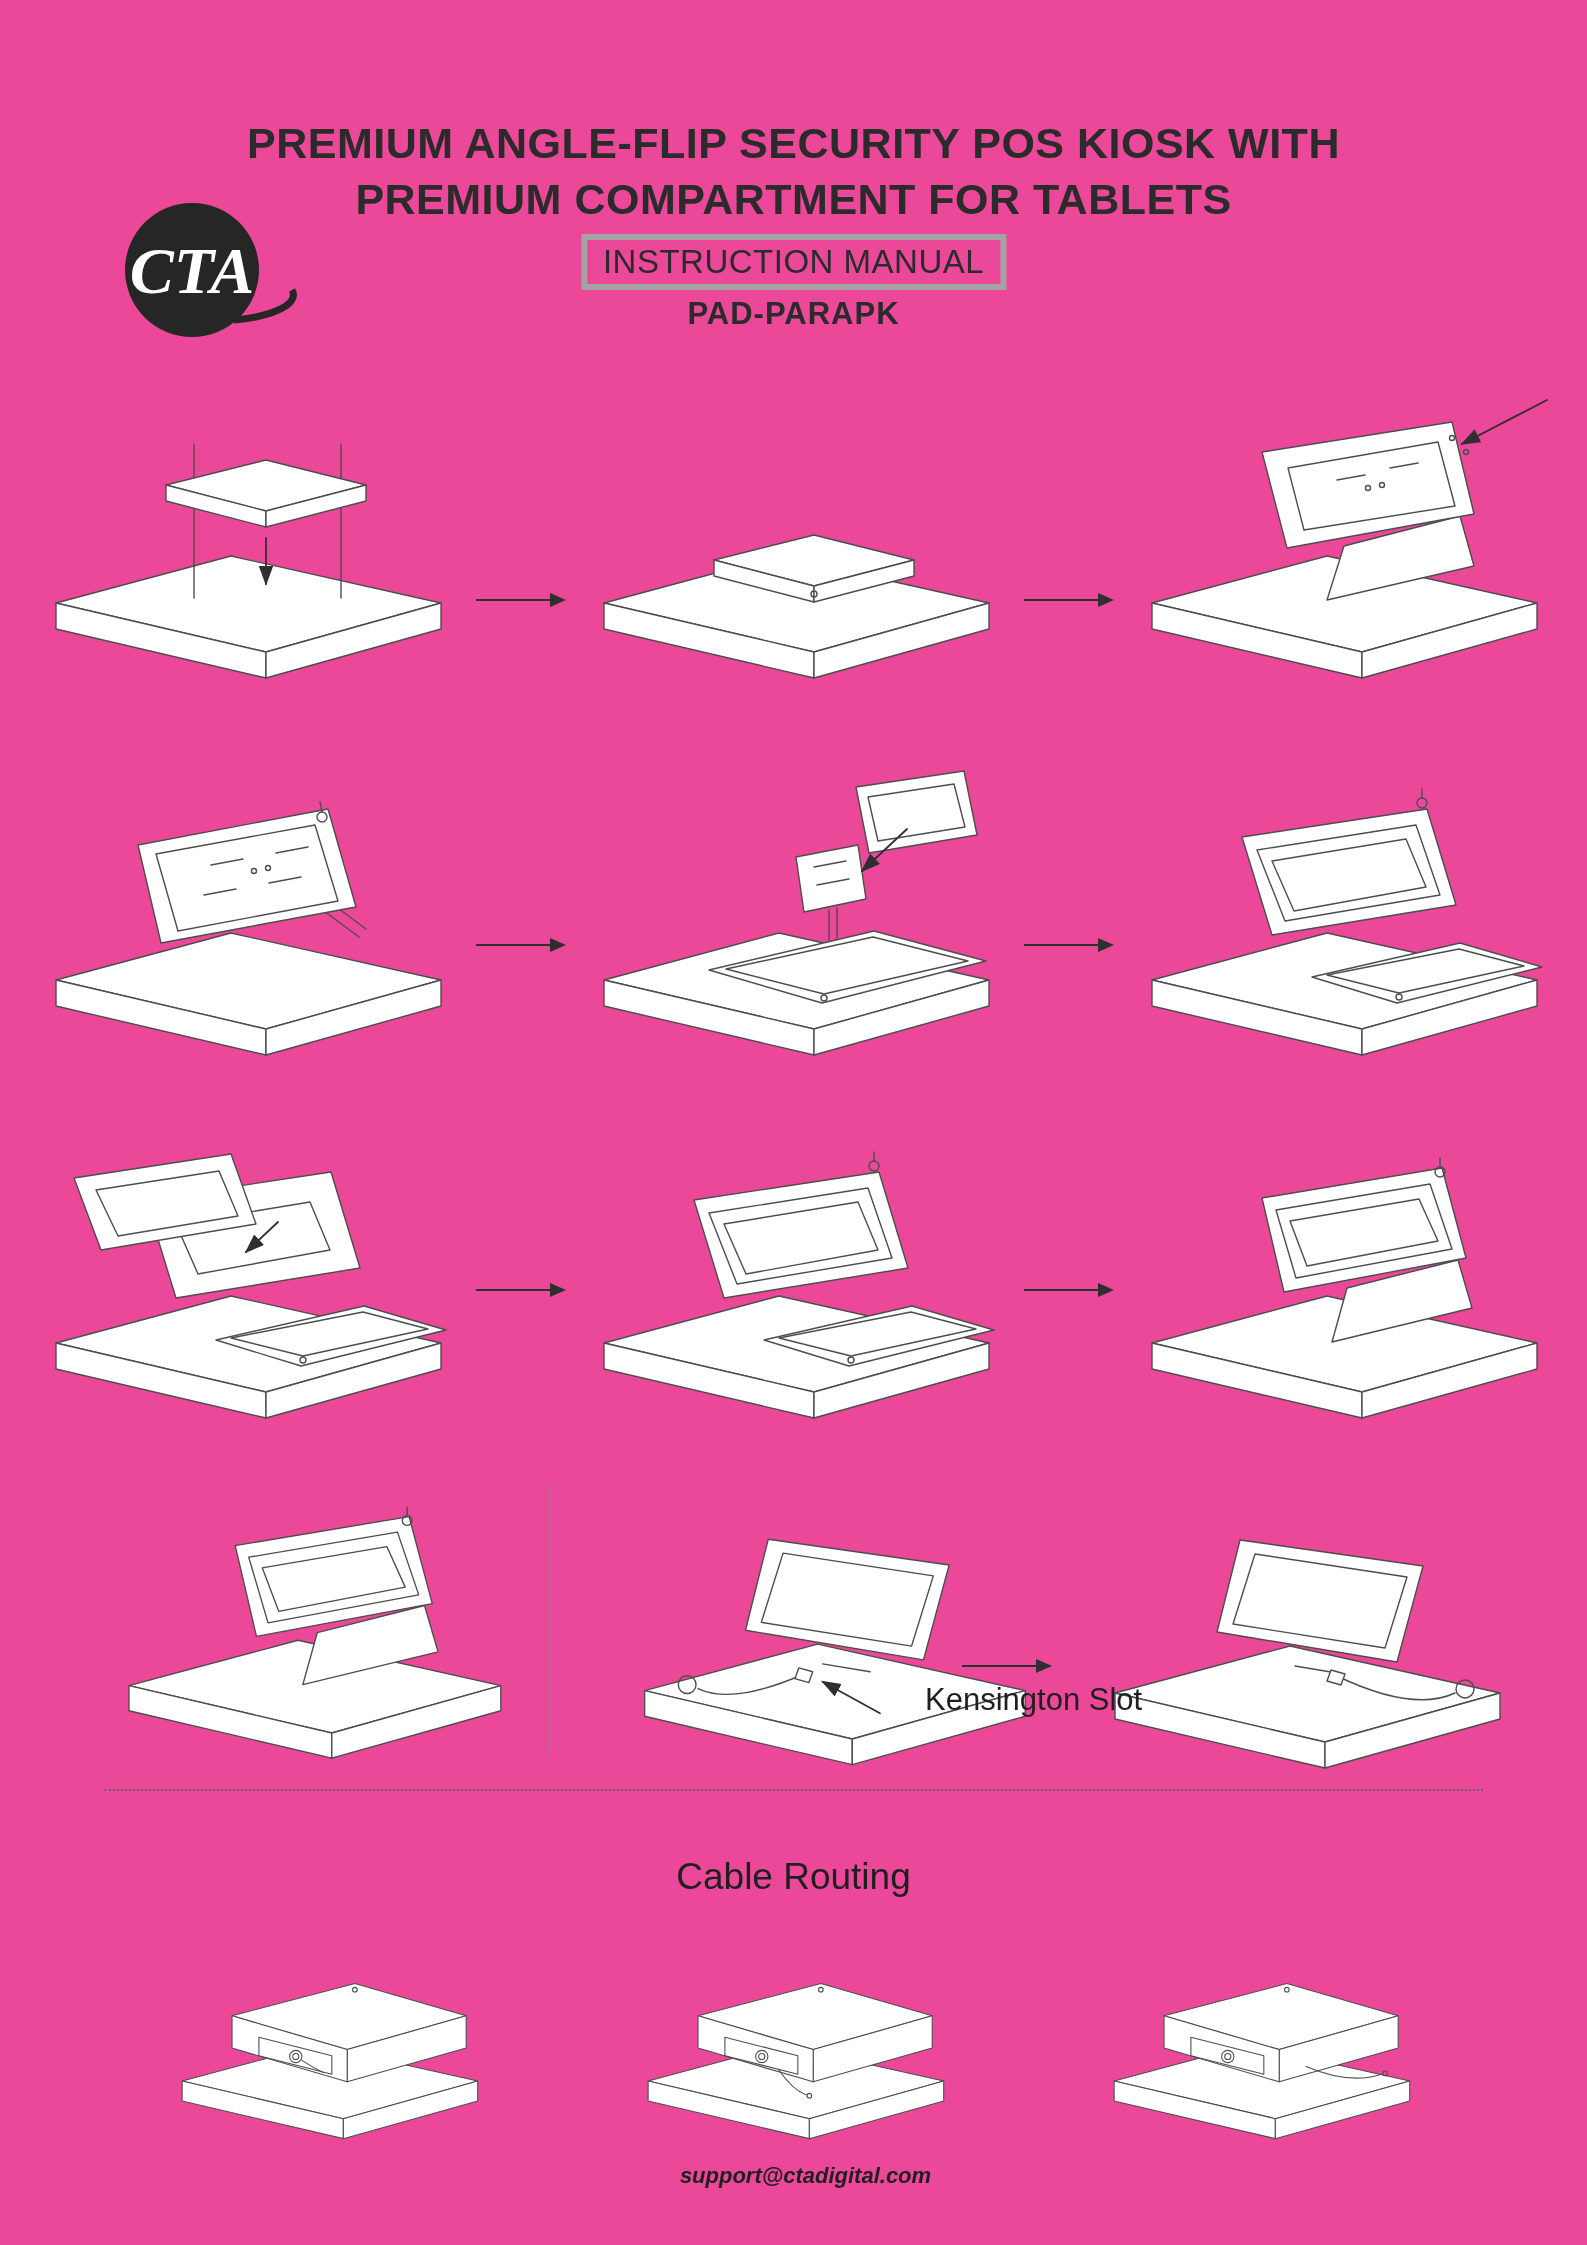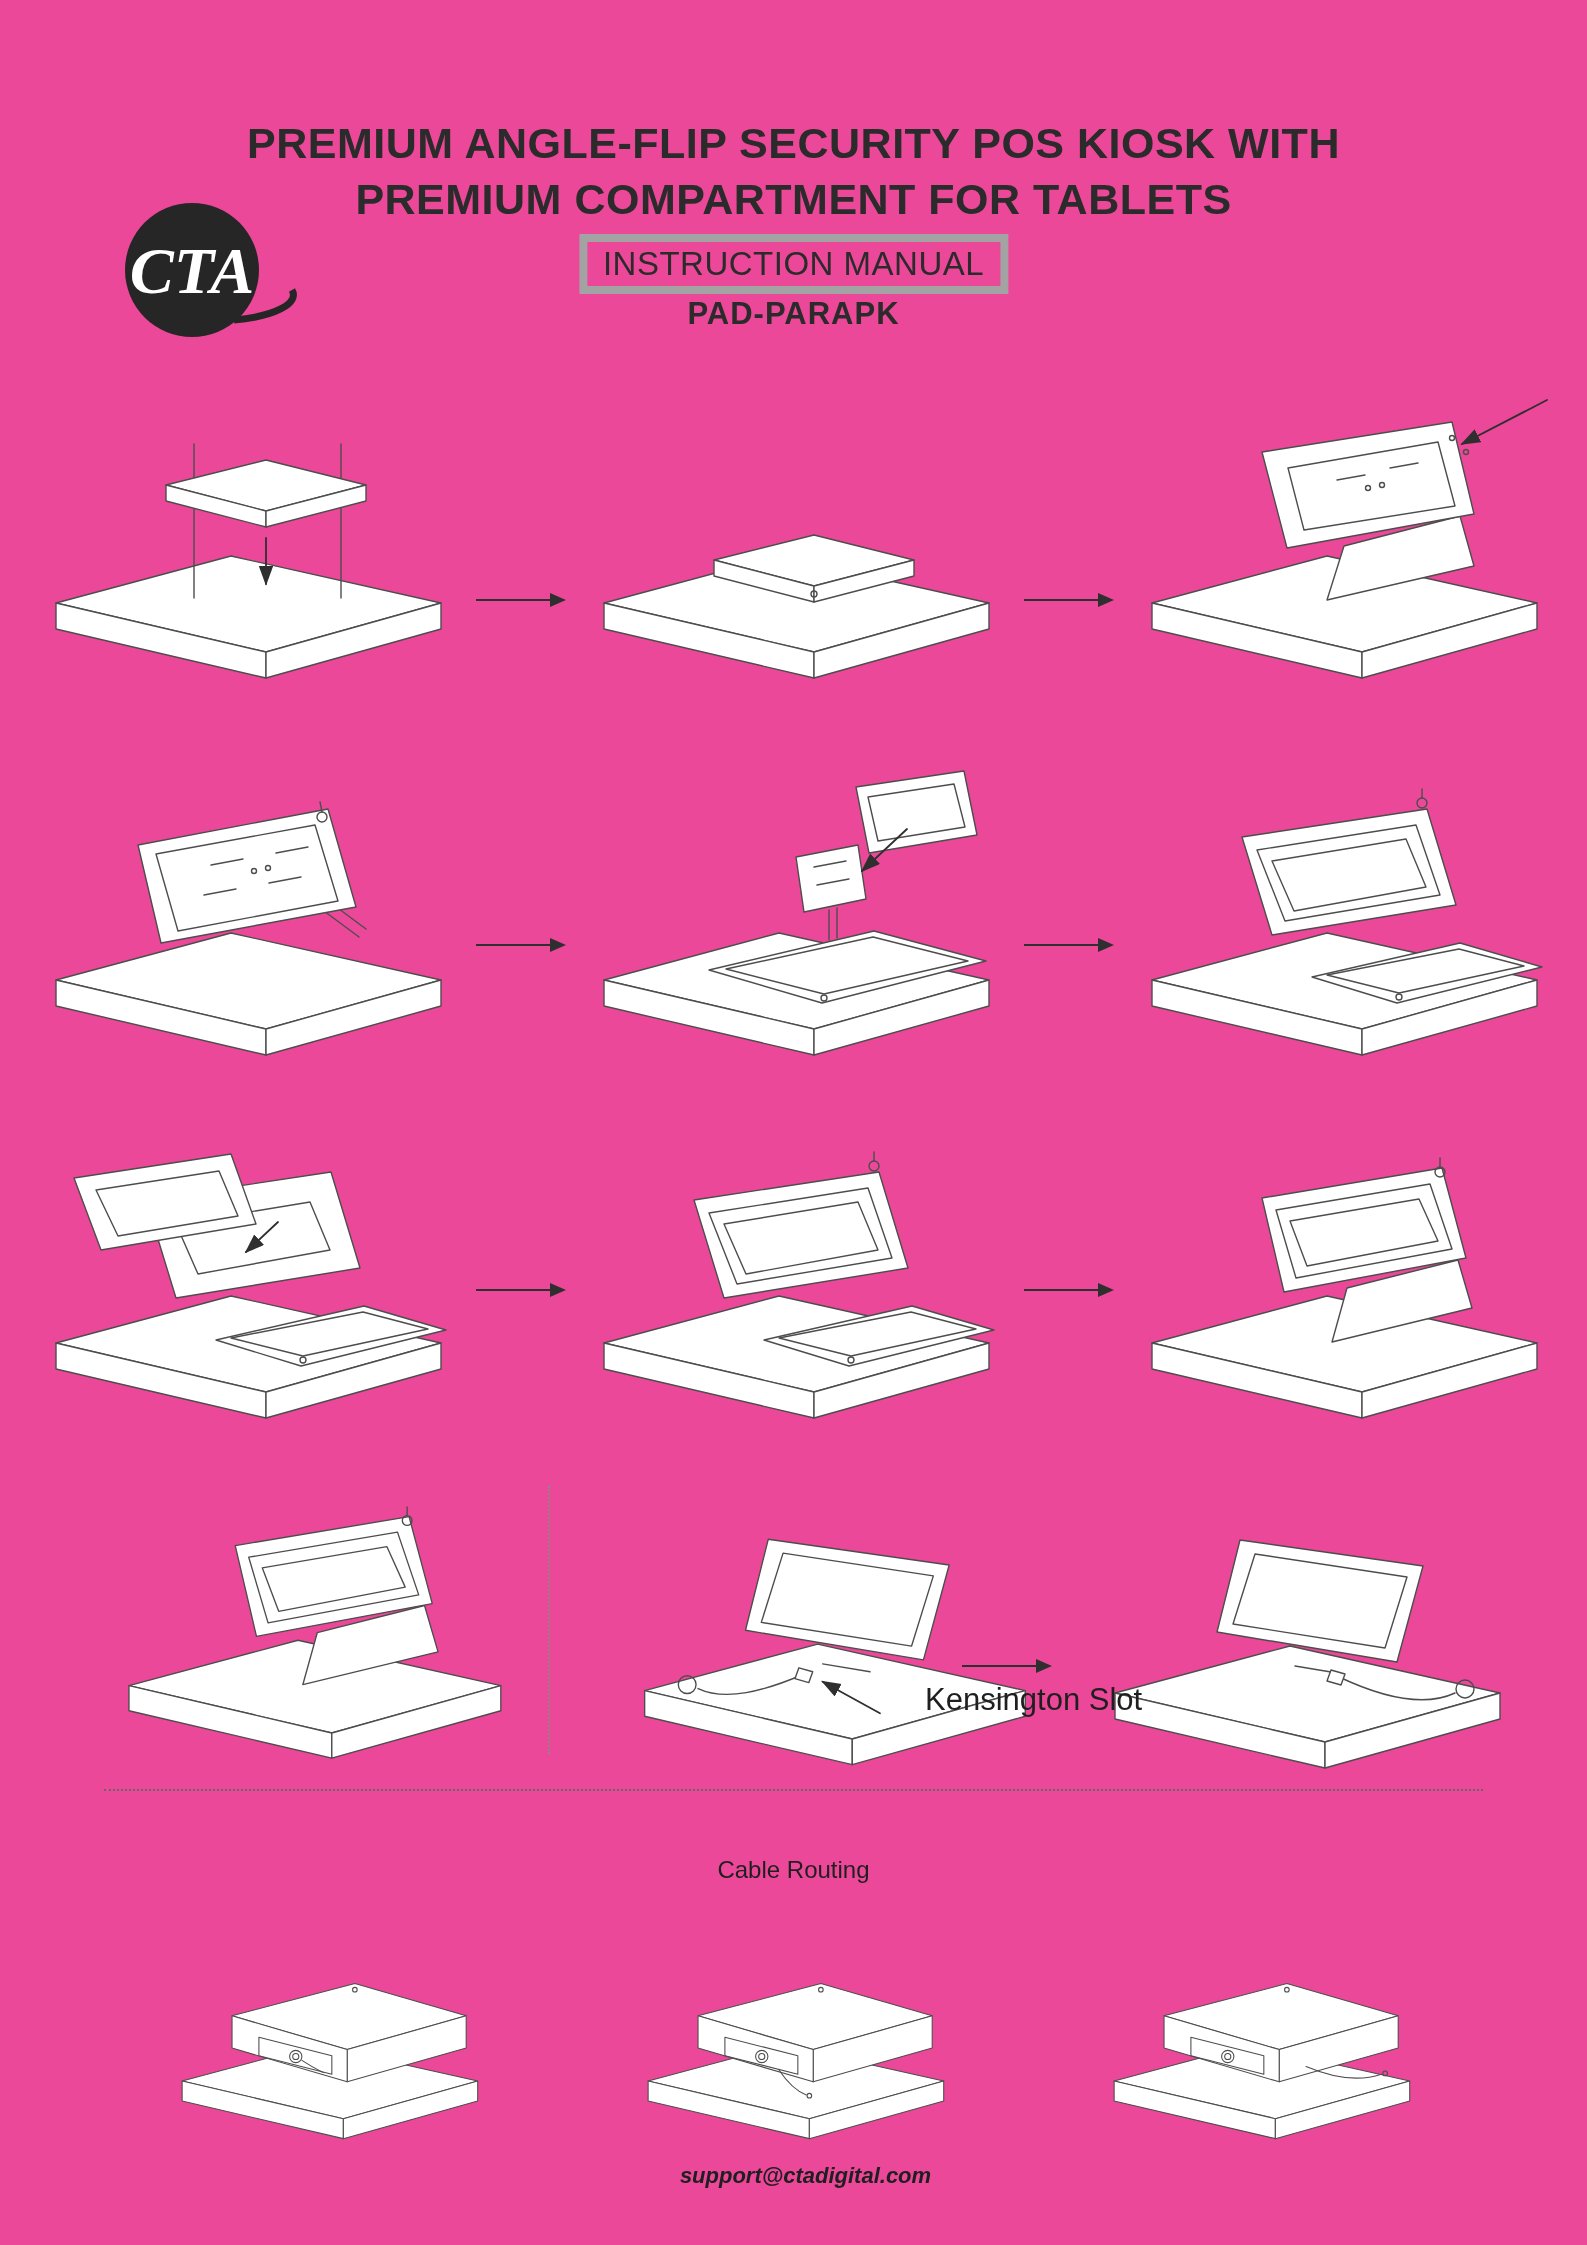--- a/index.html
+++ b/index.html
@@ -9,21 +9,21 @@
   }
   
   .title{
     position:absolute;top:86px;left:0;width:100%;text-align:center;
     font-size:43px;font-weight:700;line-height:56px;letter-spacing:.5px;color:#2b2b2b;
   }
   .logo{position:absolute;left:116px;top:198px;width:185px;height:155px;text-align:right;}
   .logo svg{width:100%;height:100%;display:block;}
   .manual-box{
     position:absolute;top:234px;left:50%;transform:translateX(-50%);
-    border:8px solid #a3a3a3;padding:3px 16px;font-size:33px;letter-spacing:.5px;color:#2b2b2b;white-space:nowrap;
+    border:6px solid #a3a3a3;padding:3px 16px;font-size:33px;letter-spacing:.5px;color:#2b2b2b;white-space:nowrap;
   }
   .model{
     position:absolute;top:296px;left:50%;transform:translateX(-50%);
     font-size:31px;font-weight:700;letter-spacing:1px;
   }
   
   .row{position:absolute;left:0;width:100%;display:flex;justify-content:center;align-items:flex-start;gap:8px;}
   .row-1{top:388px}.row-2{top:765px}.row-3{top:1128px}
   .cell{width:440px;height:320px;flex:0 0 auto;}
   .cell svg,.cell-sm svg{width:100%;height:100%;display:block;}
@@ -35,21 +35,21 @@
   
   .row-4{position:absolute;top:1478px;left:0;width:100%;height:330px;}
   .r4-left{position:absolute;left:100px;top:0;width:425px;height:320px;}
   .v-dotted{position:absolute;left:548px;top:8px;height:268px;border-left:2px dotted #888;}
   .r4-mid{position:absolute;left:615px;top:0;width:435px;height:320px;}
   .r4-arrow{position:absolute;left:960px;top:176px;width:92px;height:24px;}
   .r4-right{position:absolute;left:1085px;top:0;width:440px;height:320px;}
   .kensington{position:absolute;left:925px;top:204px;font-size:31px;color:#1f1f1f;white-space:nowrap;}
   
   .h-dotted{position:absolute;top:1789px;left:104px;width:1379px;border-top:2px dotted #666;}
-  .cable-heading{position:absolute;top:1856px;left:0;width:100%;text-align:center;font-size:24px;color:#1f1f1f;}
+  .cable-heading{position:absolute;top:1856px;left:0;width:100%;text-align:center;font-size:37px;color:#1f1f1f;}
   .row-5{position:absolute;top:1916px;left:0;width:100%;display:flex;justify-content:center;gap:126px;}
   .cell-sm{width:340px;height:238px;flex:0 0 auto;}
   
   .footer{
     position:absolute;top:2163px;left:0;width:100%;text-align:center;
     font-size:22px;font-style:italic;font-weight:600;color:#1f1f1f;padding-left:12px;
   }
   
   svg .f{fill:#ffffff;stroke:#4d4d4d;stroke-width:1.4;stroke-linejoin:round;}
   svg .nf{fill:none;stroke:#4d4d4d;stroke-width:1.4;stroke-linejoin:round;stroke-linecap:round;}

